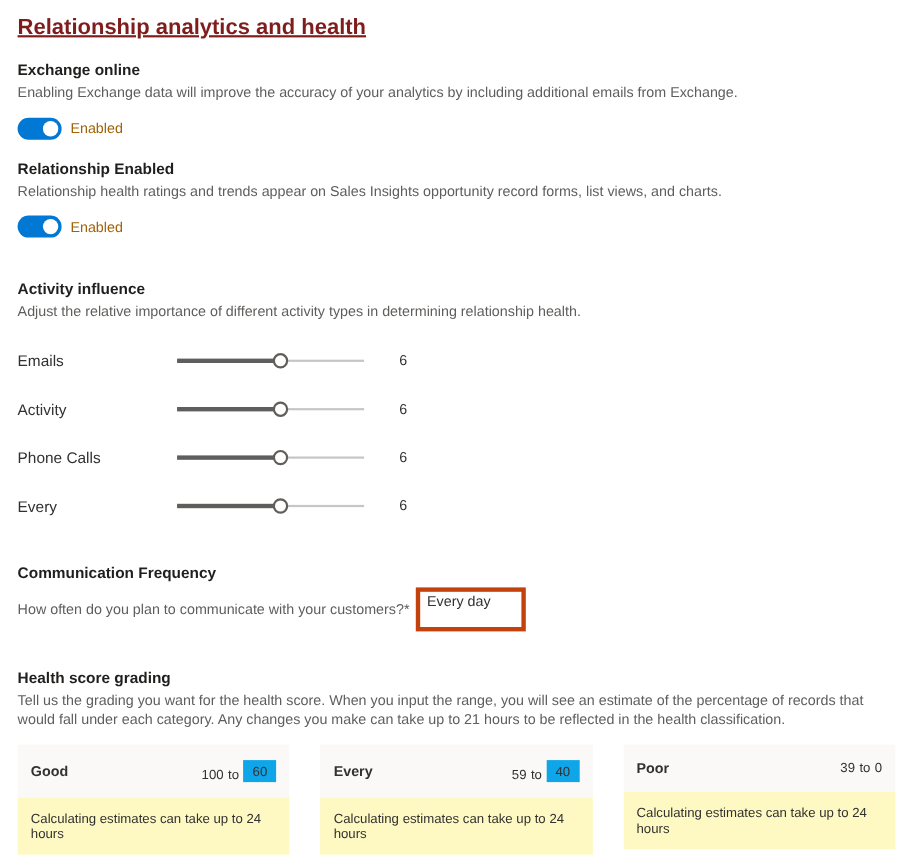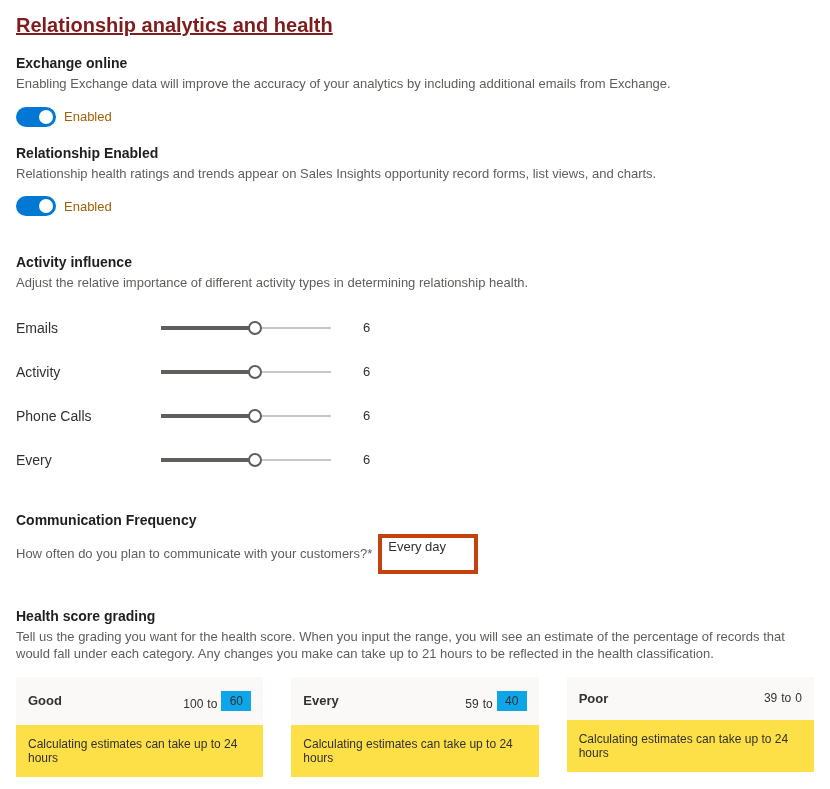--- a/index.html
+++ b/index.html
@@ -162,21 +162,21 @@
     height: 20px;
     border: none;
     background: #0ea5e9;
     font-size: 12px;
     text-align: center;
     font-family: inherit;
     padding: 0;
     color: #323130;
   }
   .grade-bottom {
-    background: #fde047;
+    background: #fef9c3;
     padding: 12px;
     font-size: 12px;
     color: #323130;
   }
   .save-btn {
     margin-top: 26px;
     background: #f3f2f1;
     border: none;
     padding: 7px 14px;
     font-size: 13px;

